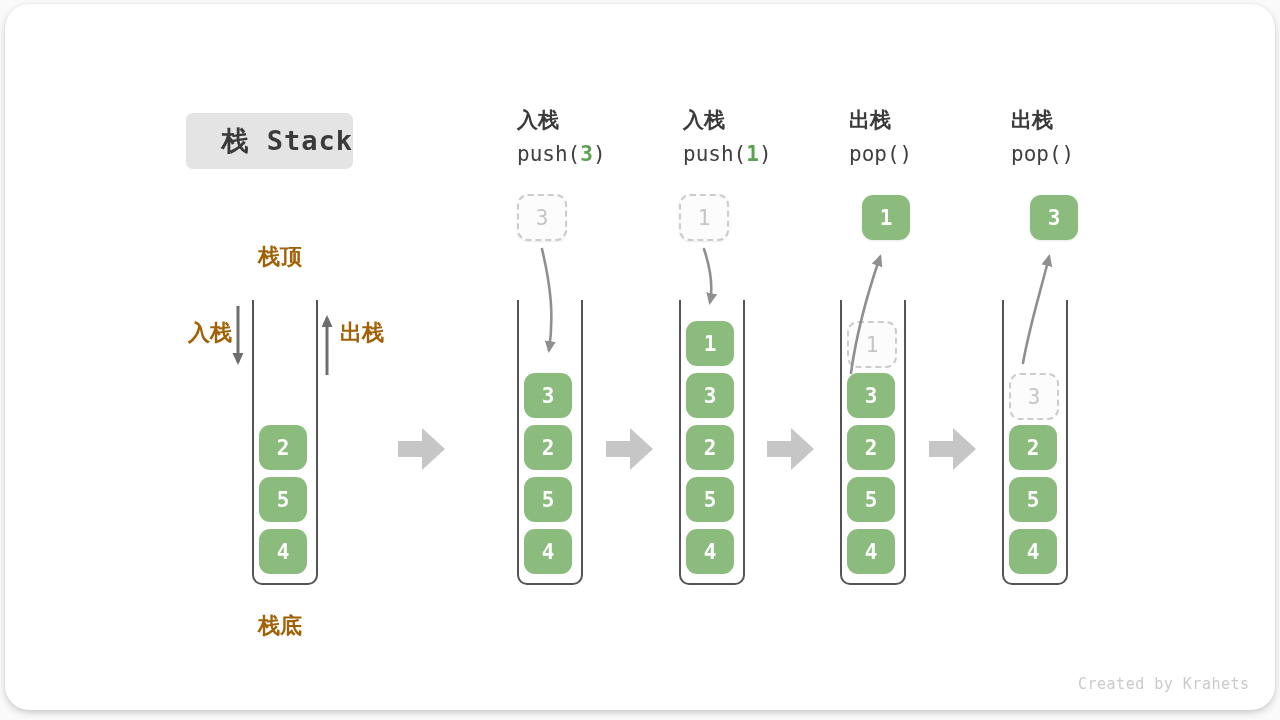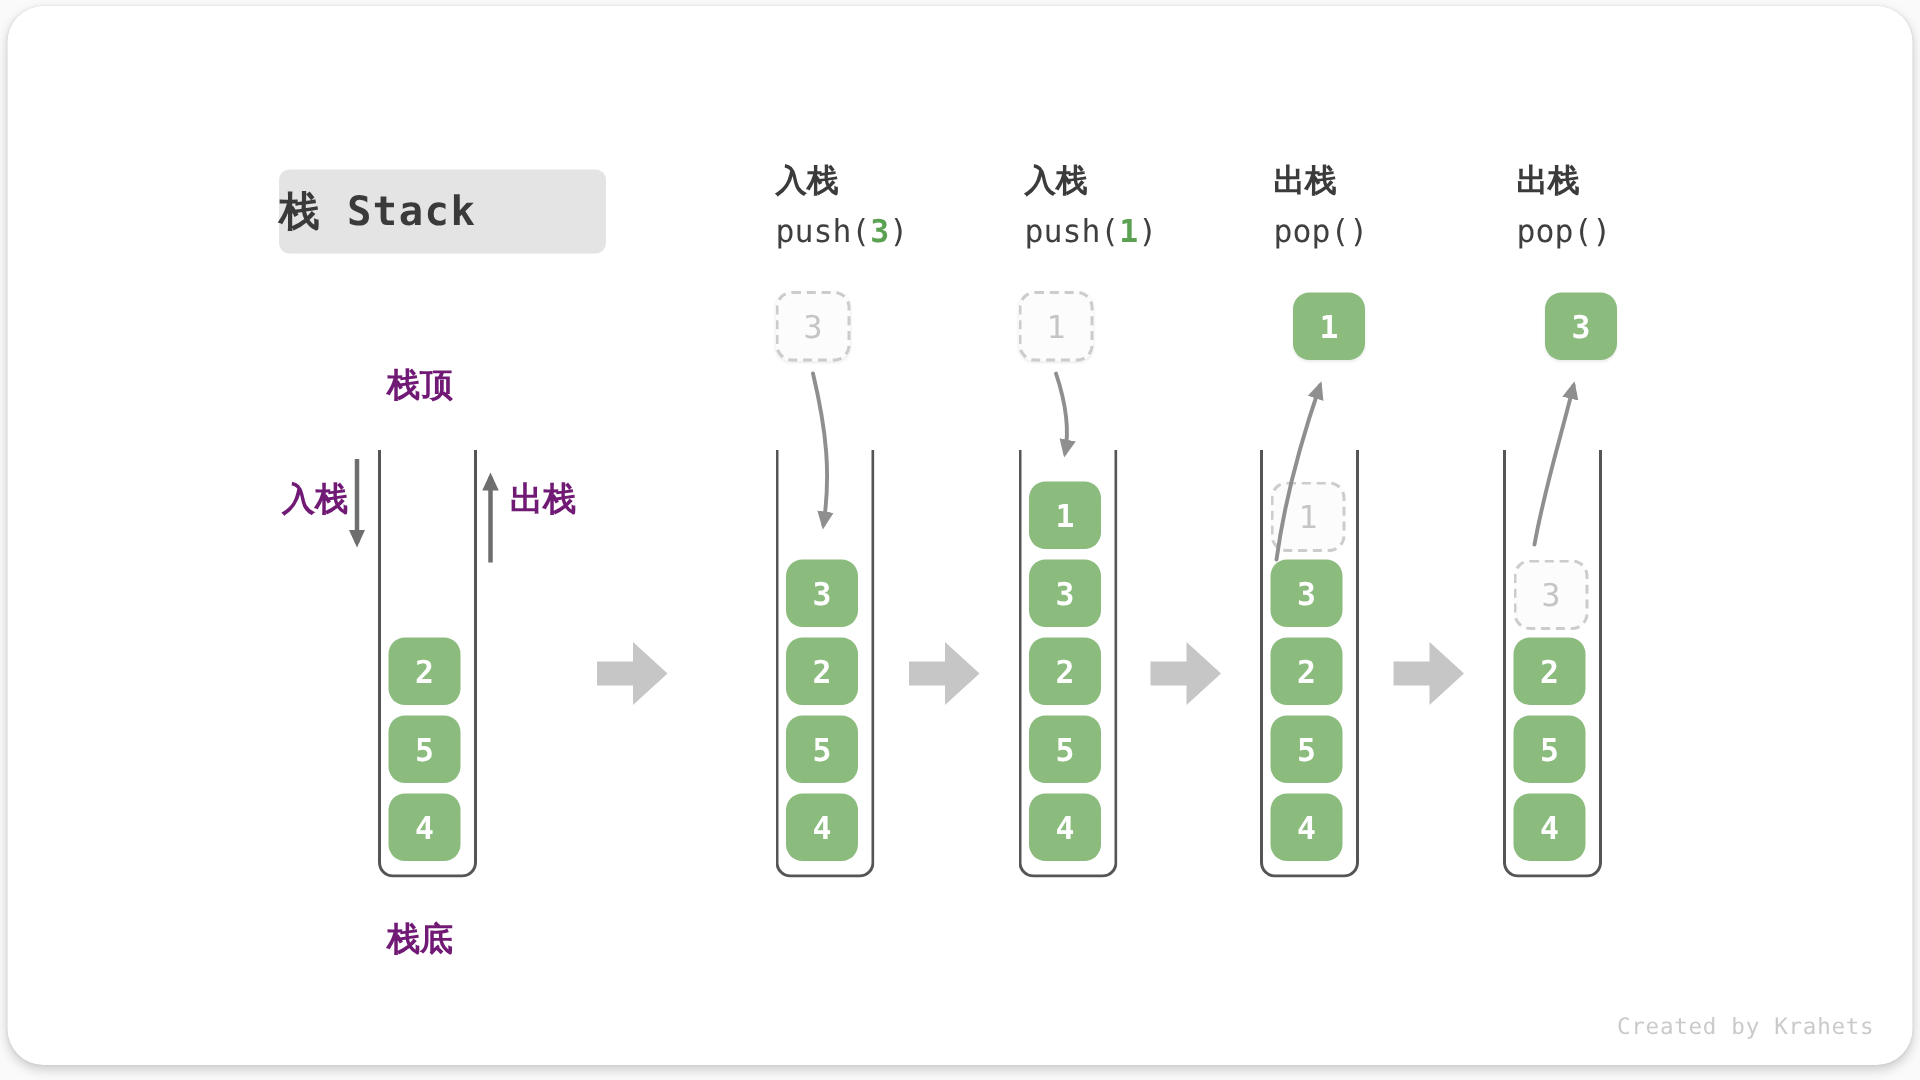--- a/index.html
+++ b/index.html
@@ -11,31 +11,31 @@
   }
   .page{position:relative;width:1280px;height:720px;}
   .card{
     position:absolute;left:5px;top:4px;right:5px;bottom:10px;
     background:#ffffff;border-radius:24px;
     box-shadow:0 3px 7px rgba(0,0,0,.18), 0 0 2px rgba(0,0,0,.08);
   }
   .canvas{position:absolute;left:0;top:0;width:1280px;height:720px;}
 
   .title-box{
-    position:absolute;left:186px;top:113px;width:218px;height:56px;
+    position:absolute;left:186px;top:113px;width:167px;height:56px;
     background:#e4e4e4;border-radius:7px;
-    display:flex;align-items:center;justify-content:flex-start;
+    display:flex;align-items:center;justify-content:flex-end;
     font:700 27px "DejaVu Sans Mono", monospace;
     color:#3a3a3a;letter-spacing:1px;
   }
 
   .zh-label{
     position:absolute;
     font:700 22px "Liberation Sans", sans-serif;
-    color:#701a75;white-space:nowrap;
+    color:#a16207;white-space:nowrap;
   }
 
   .op-label{position:absolute;top:106px;white-space:nowrap;}
   .op-action{font:700 21px "Liberation Sans", sans-serif;color:#3b3b3b;}
   .op-code{
     margin-top:8px;
     font:400 21px "DejaVu Sans Mono", monospace;color:#3f3f3f;
   }
   .op-code .arg{font-weight:700;color:#5ba152;}
 

